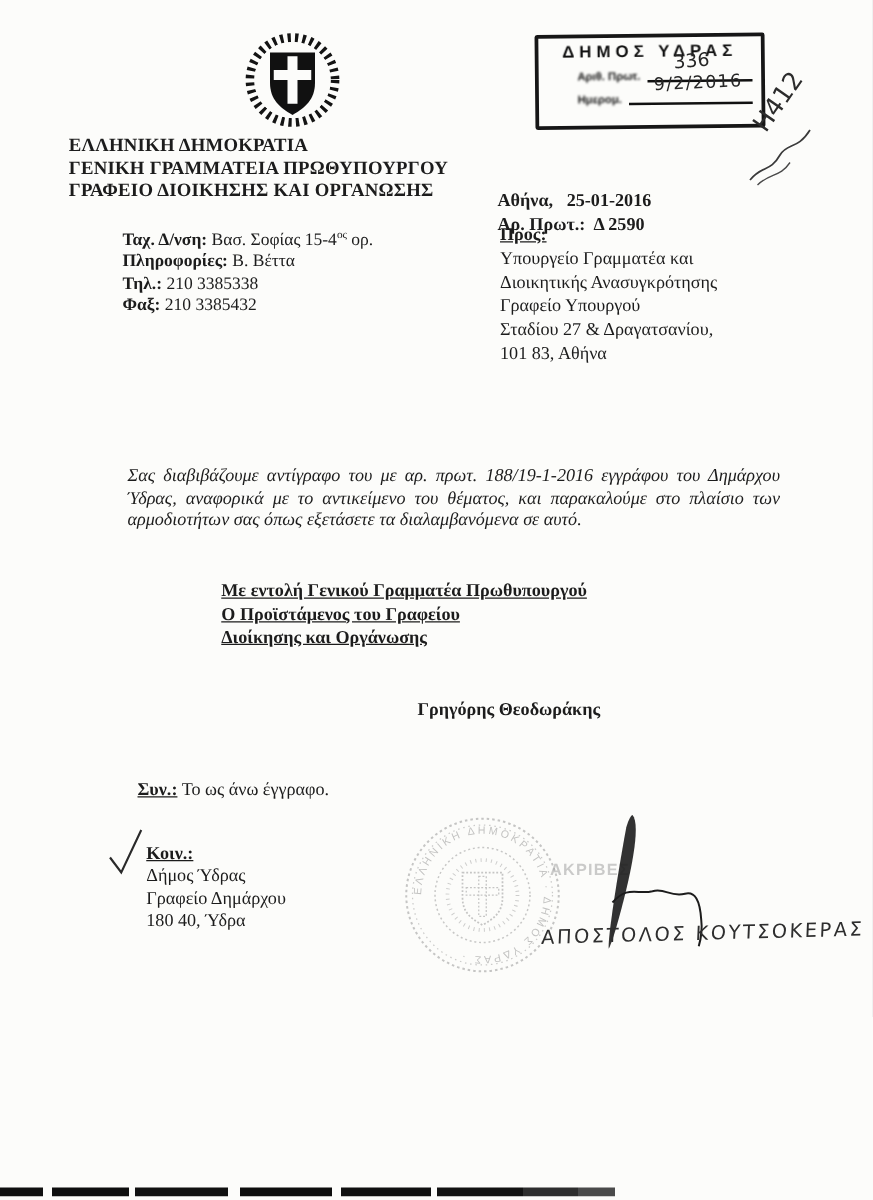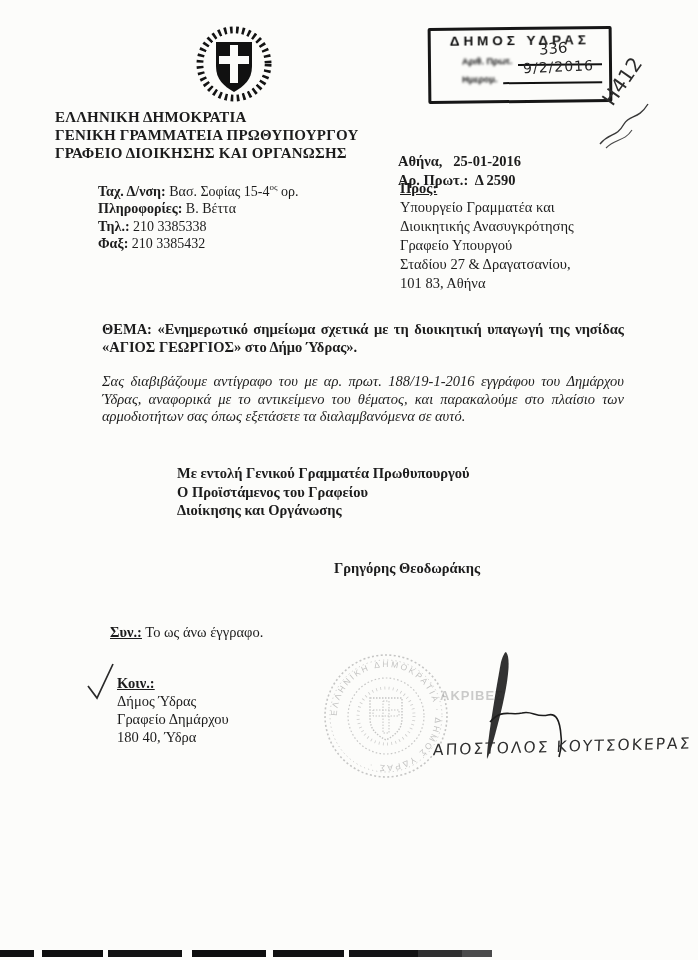--- a/index.html
+++ b/index.html
@@ -45,21 +45,21 @@
 
   
   .recipient{left:400px;top:179px;font-size:14.5px;line-height:19px;}
   .recipient .lbl{font-weight:bold;text-decoration:underline;}
 
   
   .subject{left:102px;top:321px;width:522px;font-weight:bold;font-size:14.5px;line-height:17.5px;}
   .bodytext{left:102px;top:373px;width:522px;font-size:14.5px;line-height:17.5px;font-style:italic;}
 
   
-  .signoff{left:177px;top:464px;width:362px;font-weight:bold;font-size:14.5px;line-height:18.5px;}
+  .signoff{left:177px;top:464px;width:362px;font-weight:bold;font-size:14.5px;line-height:18.5px;text-decoration:underline;}
   .signname{left:334px;top:560px;font-weight:bold;font-size:14.5px;}
 
   
   .attach{left:110px;top:624px;font-size:14.5px;}
   .ccblock{left:117px;top:674px;font-size:14.5px;line-height:18px;}
 
   
   .faded-stamp{left:440px;top:648px;font-family:"Liberation Sans",sans-serif;font-size:13px;font-weight:bold;
     letter-spacing:1px;color:#6f6f6f;opacity:.35;filter:blur(.5px);line-height:9px;margin-top:43px;}
 
@@ -133,21 +133,20 @@
 
   <div class="abs recipient">
     <div class="lbl">Προς:</div>
     <div>Υπουργείο Γραμματέα και</div>
     <div>Διοικητικής Ανασυγκρότησης</div>
     <div>Γραφείο Υπουργού</div>
     <div>Σταδίου 27 &amp; Δραγατσανίου,</div>
     <div>101 83, Αθήνα</div>
   </div>
 
-  <div class="abs subject just">ΘΕΜΑ: «Ενημερωτικό σημείωμα σχετικά με τη διοικητική υπαγωγή της νησίδας «ΑΓΙΟΣ ΓΕΩΡΓΙΟΣ» στο Δήμο Ύδρας».</div>
 
   <div class="abs bodytext just">Σας διαβιβάζουμε αντίγραφο του με αρ. πρωτ. 188/19-1-2016 εγγράφου του Δημάρχου Ύδρας, αναφορικά με το αντικείμενο του θέματος, και παρακαλούμε στο πλαίσιο των αρμοδιοτήτων σας όπως εξετάσετε τα διαλαμβανόμενα σε αυτό.</div>
 
   <div class="abs signoff center">
     <div>Με εντολή Γενικού Γραμματέα Πρωθυπουργού</div>
     <div>Ο Προϊστάμενος του Γραφείου</div>
     <div>Διοίκησης και Οργάνωσης</div>
   </div>
   <div class="abs signname">Γρηγόρης Θεοδωράκης</div>
 

